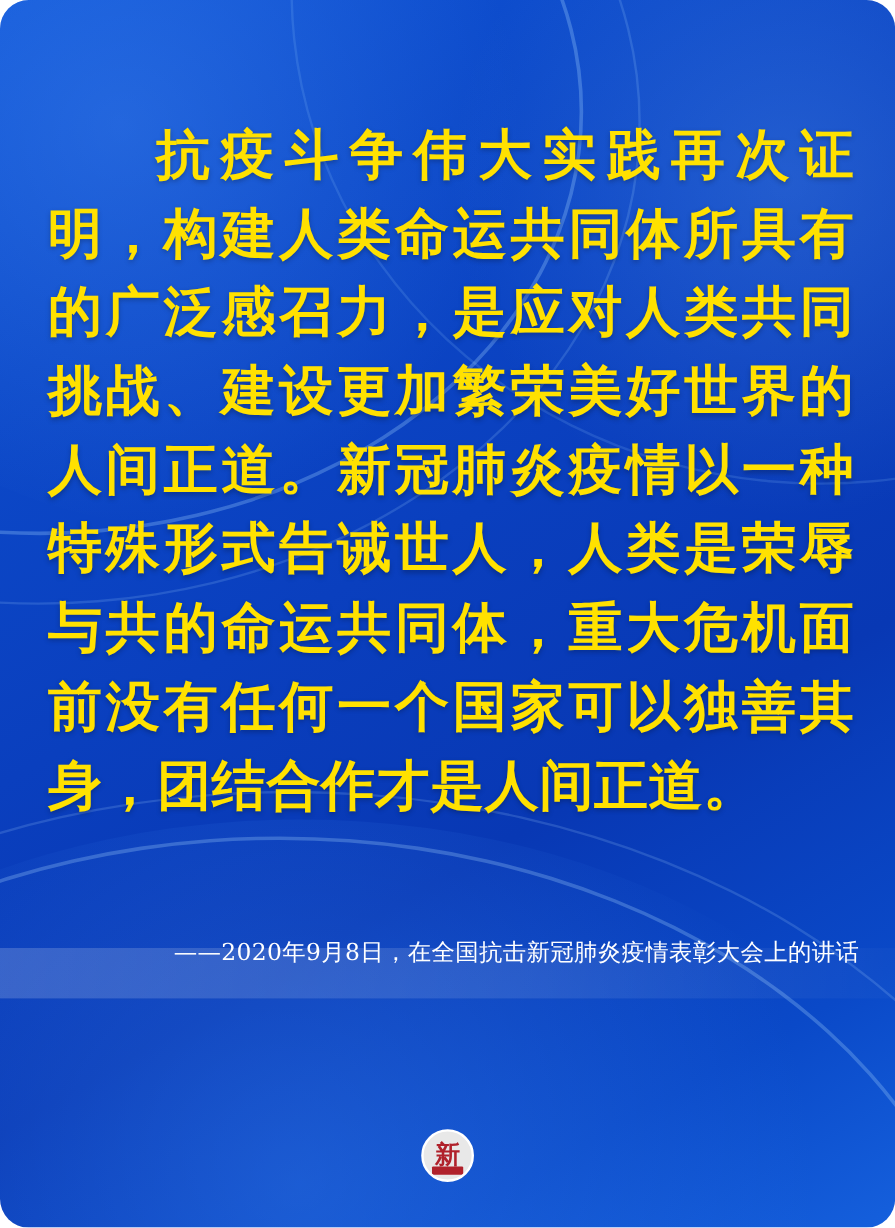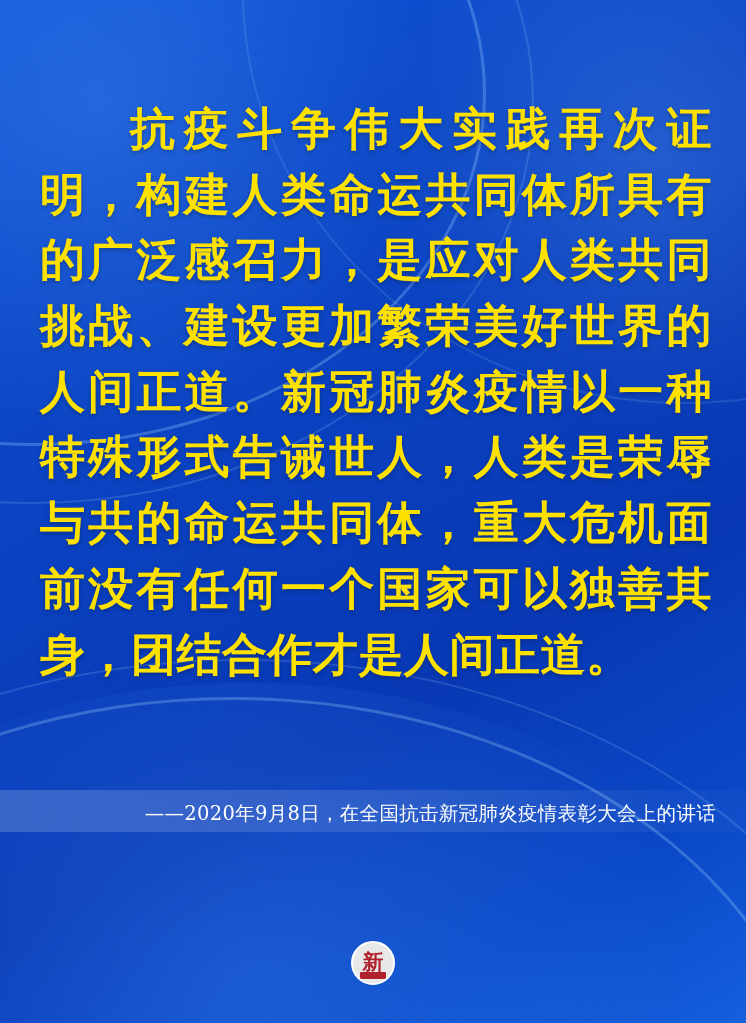--- a/index.html
+++ b/index.html
@@ -11,20 +11,21 @@
     height: 1023px;
     overflow: hidden;
     font-family: "Liberation Sans", sans-serif;
   }
   .poster {
     position: relative;
     width: 746px;
     height: 1023px;
     background: linear-gradient(150deg, #1157d8 0%, #0c49c9 22%, #0a3fbe 45%, #0838b4 65%, #0a49c8 85%, #1560dd 100%);
     overflow: hidden;
+    border-radius: 24px;
   }
   
   .swoosh {
     position: absolute;
     pointer-events: none;
   }
   .sw1 {
     left: -180px;
     top: -120px;
     width: 700px;
@@ -80,21 +81,21 @@
     position: absolute;
     left: 0;
     top: 790px;
     width: 746px;
     height: 42px;
     background: linear-gradient(90deg, rgba(255,255,255,0.18), rgba(255,255,255,0.10) 60%, rgba(255,255,255,0.02));
   }
   .attribution {
     position: absolute;
     left: 0;
-    top: 800px;
+    top: 780px;
     width: 716px;
     text-align: right;
     color: #ffffff;
     font-family: "DejaVu Serif", "Liberation Serif", serif;
     font-size: 19.5px;
     letter-spacing: 0.3px;
   }
 
   .footer {
     position: absolute;

